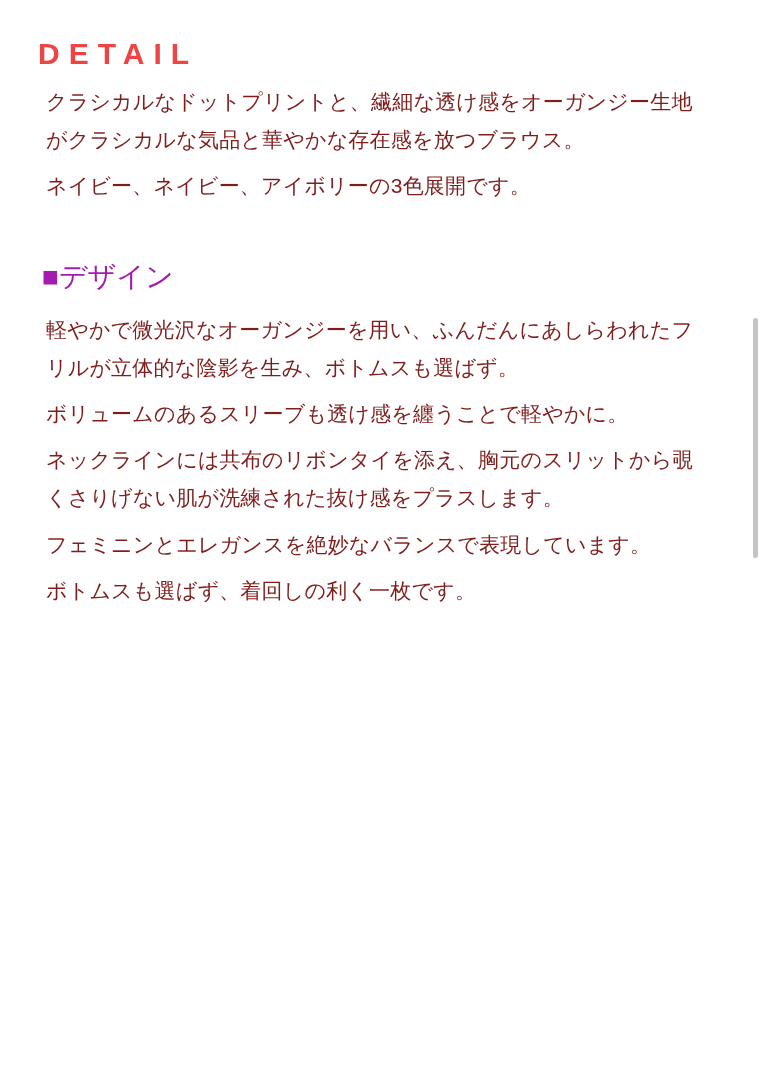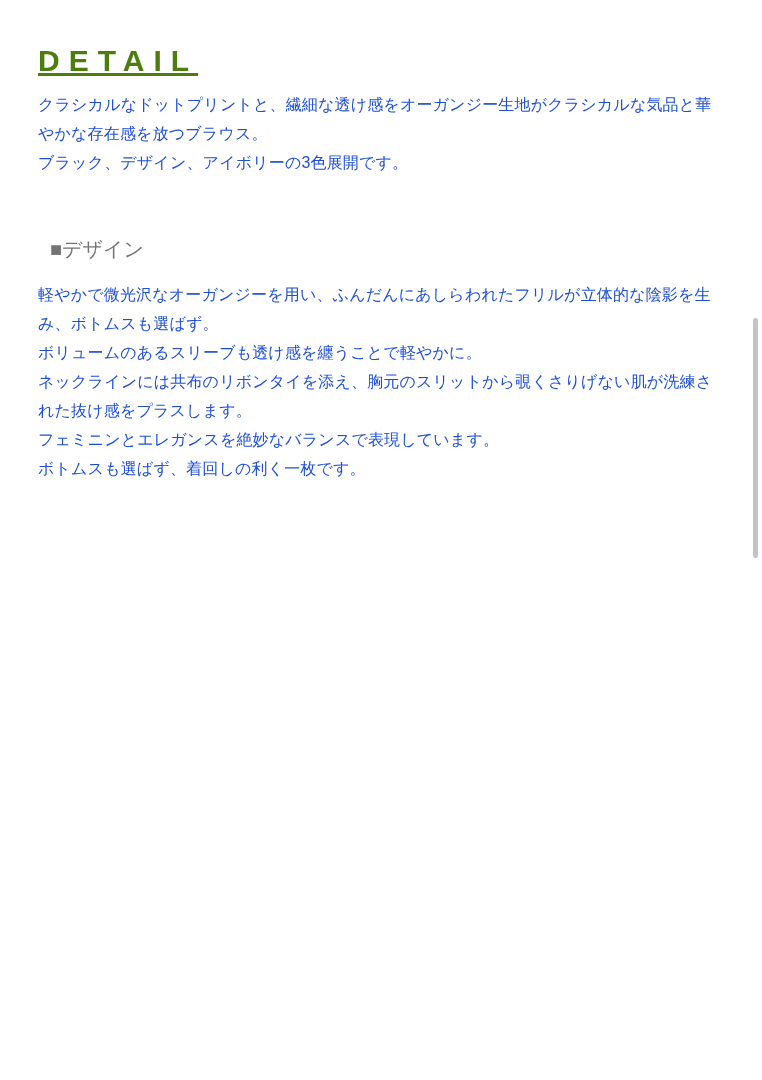--- a/index.html
+++ b/index.html
@@ -19,40 +19,39 @@
     position: relative;
     width: 762px;
     height: 1080px;
     box-sizing: border-box;
     padding: 30px 40px 0 38px;
   }
   .detail-heading {
     font-size: 30px;
     font-weight: bold;
     letter-spacing: 0.30em;
-    color: #4d7c0f;
-    margin: 11px 0 10px 0;
+    color: #ef4444;
+    margin: 4px 0 10px 0;
     line-height: 1.3;
-    text-decoration: underline;
   }
   .para {
-    font-size: 16px;
+    font-size: 21px;
     line-height: 1.82;
-    color: #1d4ed8;
-    margin: 0;
+    color: #7f1d1d;
+    margin: 8px;
     letter-spacing: 0.01em;
   }
   .blank-line {
     height: 42px;
   }
   .section-title {
-    font-size: 20px;
+    font-size: 28px;
     line-height: 1.82;
-    color: #737373;
-    margin: 12px;
+    color: #a21caf;
+    margin: 4px;
   }
   .block {
     margin-bottom: 0;
   }
   
   #scrollbar-track {
     position: absolute;
     top: 0;
     right: 4px;
     width: 5px;
@@ -71,21 +70,21 @@
 </style>
 </head>
 <body>
 
 <div id="page">
 
   <h1 class="detail-heading">DETAIL</h1>
 
   <p class="para block">クラシカルなドットプリントと、繊細な透け感をオーガンジー生地がクラシカルな気品と華やかな存在感を放つブラウス。</p>
 
-  <p class="para block">ブラック、デザイン、アイボリーの3色展開です。</p>
+  <p class="para block">ネイビー、ネイビー、アイボリーの3色展開です。</p>
 
   <div class="blank-line"></div>
 
   <p class="section-title">■デザイン</p>
 
   <p class="para">軽やかで微光沢なオーガンジーを用い、ふんだんにあしらわれたフリルが立体的な陰影を生み、ボトムスも選ばず。</p>
 
   <p class="para">ボリュームのあるスリーブも透け感を纏うことで軽やかに。</p>
 
   <p class="para">ネックラインには共布のリボンタイを添え、胸元のスリットから覗くさりげない肌が洗練された抜け感をプラスします。</p>

